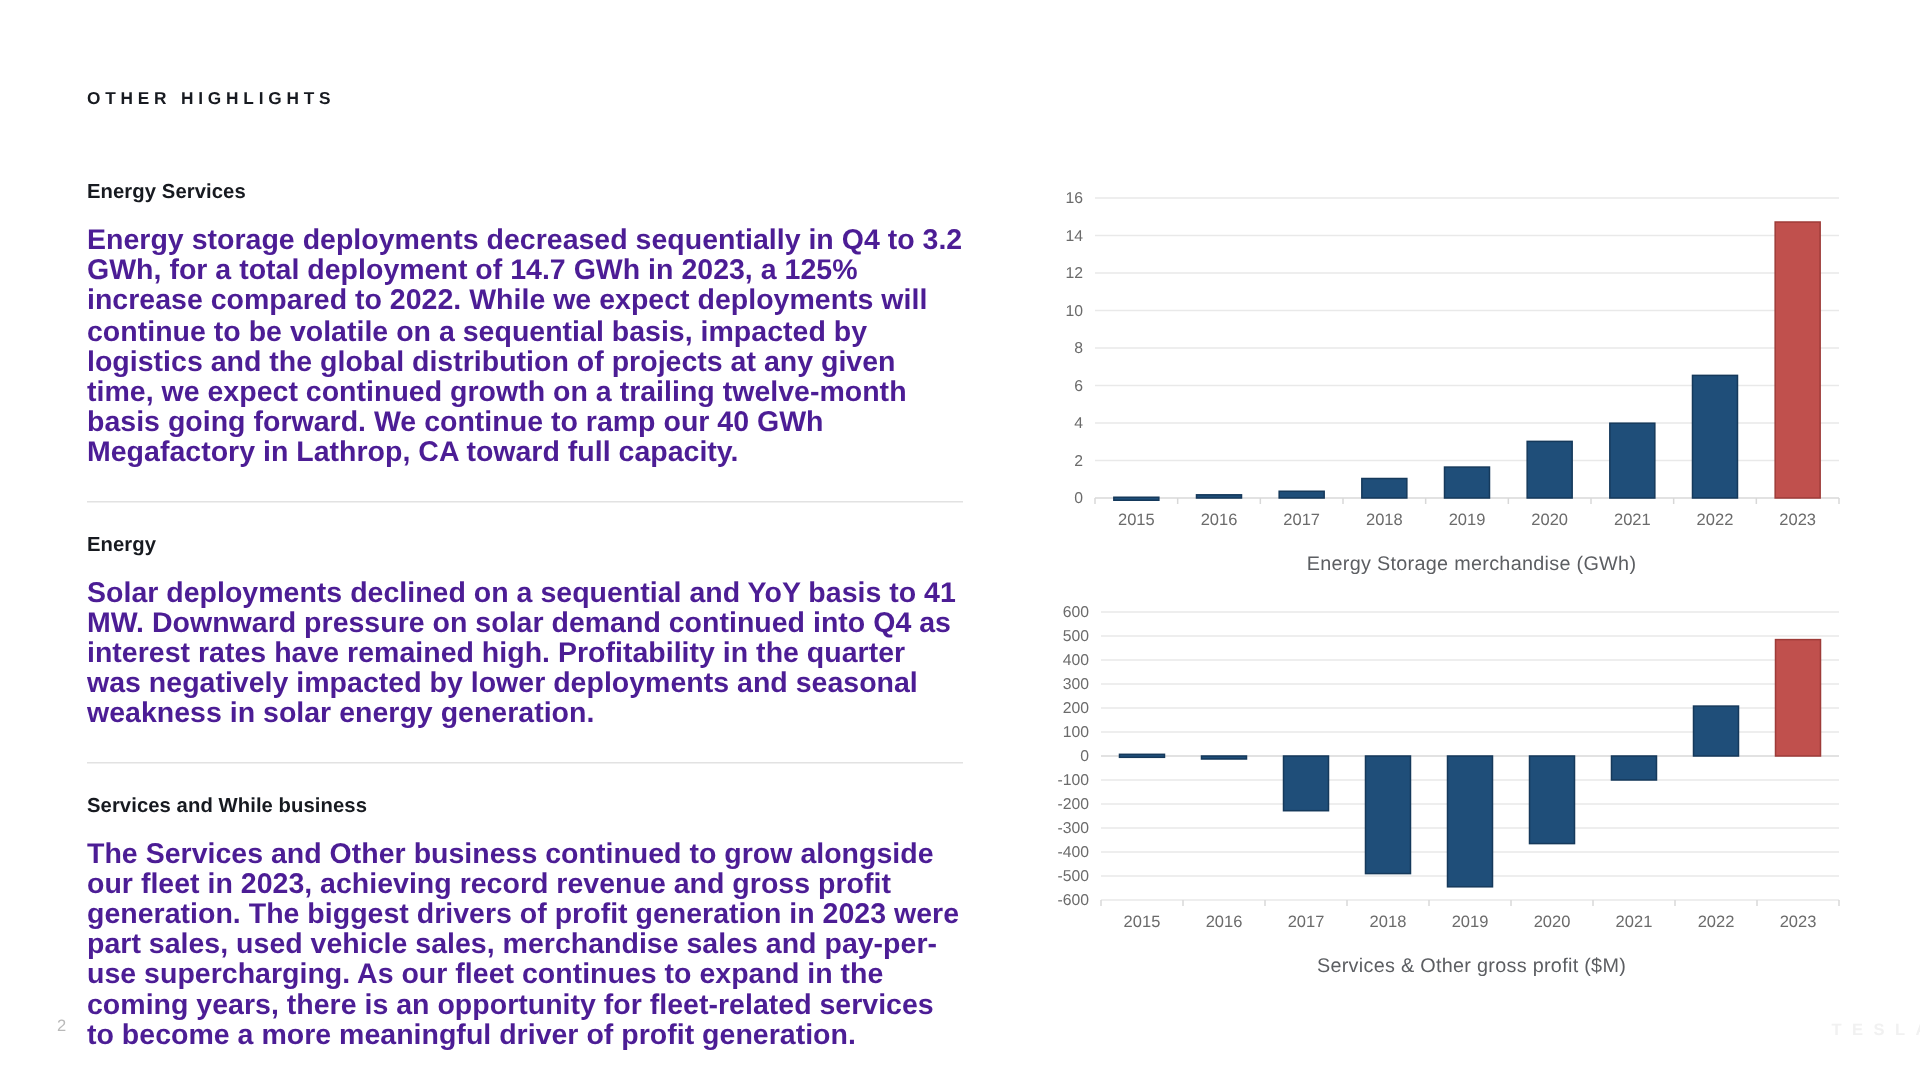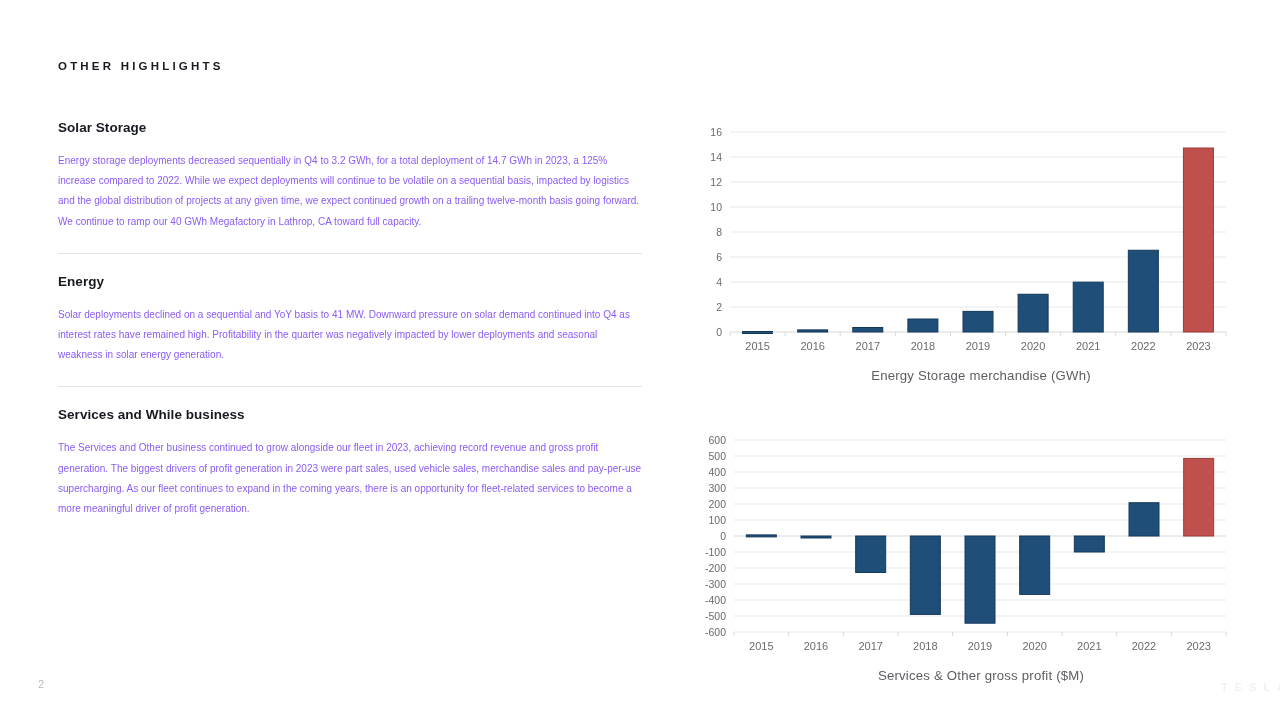--- a/index.html
+++ b/index.html
@@ -44,25 +44,26 @@
 
   .section-title {
     font-size: 13.5px;
     font-weight: 700;
     color: #171a20;
     margin: 0 0 16px 0;
     letter-spacing: 0.05px;
   }
 
   .section-body {
-    font-size: 10px;
+    font-size: 19px;
     line-height: 20.2px;
-    color: #8b5cf6;
+    color: #4c1d95;
     margin: 0;
     letter-spacing: 0.01px;
+    font-weight: bold;
   }
 
   .divider {
     height: 1px;
     background: #e2e2e2;
     margin: 21px 0 20px 0;
     width: 100%;
   }
 
   
@@ -81,21 +82,21 @@
     top: 681px;
     font-size: 11px;
     letter-spacing: 7px;
     color: #f1f1f1;
     font-weight: 700;
   }
 
   
   .chart-block { position: absolute; }
   #chart-top { left: 694px; top: 124px; width: 540px; height: 272px; }
-  #chart-bottom { left: 694px; top: 400px; width: 540px; height: 266px; margin-top: 32px; }
+  #chart-bottom { left: 694px; top: 400px; width: 540px; height: 266px; }
 
   .chart-svg { display: block; }
 
   .chart-caption {
     text-align: center;
     font-size: 13.2px;
     color: #5c5e62;
     margin-top: 4px;
     letter-spacing: 0.2px;
   }
@@ -117,21 +118,21 @@
 </head>
 <body>
 
 <div id="page">
 
   <div id="left-col">
 
     <div id="kicker">OTHER HIGHLIGHTS</div>
 
     <div class="section">
-      <h2 class="section-title">Solar Storage</h2>
+      <h2 class="section-title">Energy Services</h2>
       <p class="section-body">Energy storage deployments decreased sequentially in Q4 to 3.2 GWh, for a total deployment of 14.7 GWh in 2023, a 125% increase compared to 2022. While we expect deployments will continue to be volatile on a sequential basis, impacted by logistics and the global distribution of projects at any given time, we expect continued growth on a trailing twelve-month basis going forward. We continue to ramp our 40 GWh Megafactory in Lathrop, CA toward full capacity.</p>
     </div>
 
     <div class="divider"></div>
 
     <div class="section">
       <h2 class="section-title">Energy</h2>
       <p class="section-body">Solar deployments declined on a sequential and YoY basis to 41 MW. Downward pressure on solar demand continued into Q4 as interest rates have remained high. Profitability in the quarter was negatively impacted by lower deployments and seasonal weakness in solar energy generation.</p>
     </div>
 

